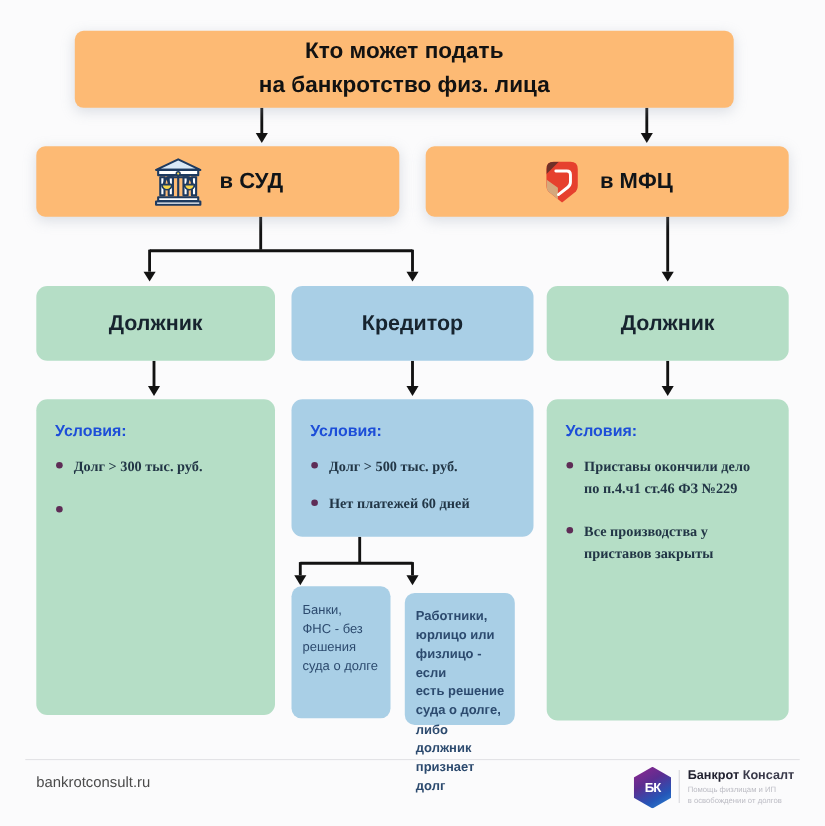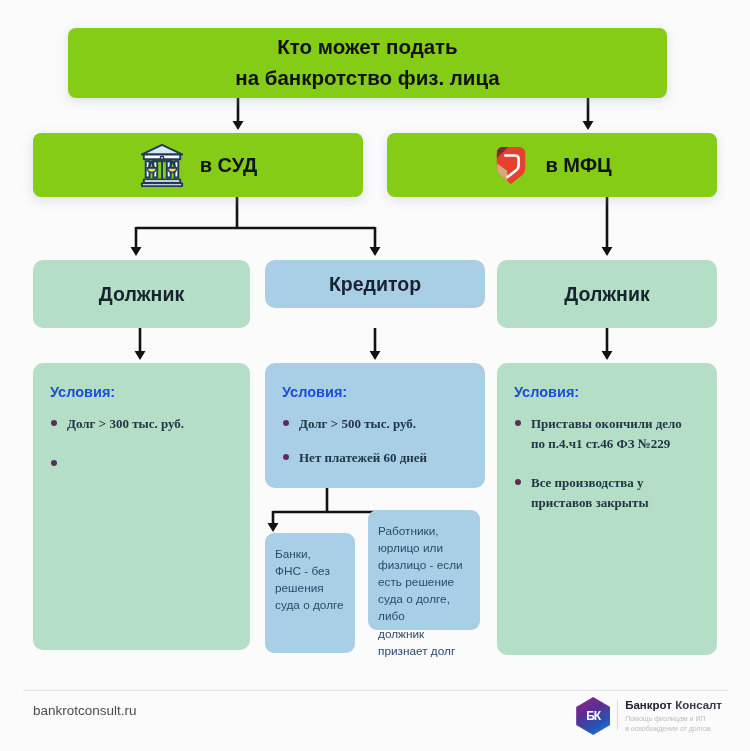--- a/index.html
+++ b/index.html
@@ -2,21 +2,21 @@
 <html><head>
 <meta charset="utf-8">
 <style>
   html,body{margin:0;padding:0;background:#f3f4f5;}
   .canvas{
     position:relative;width:750px;height:751px;margin:0 auto;
     background:#fbfbfc;overflow:hidden;
     font-family:"Liberation Sans","DejaVu Sans",sans-serif;
   }
   .card{
-    position:absolute;background:#84cc16;border-radius:8px;
+    position:absolute;background:#fdba74;border-radius:8px;
     box-shadow:0 3px 12px rgba(150,160,175,.30);
     display:flex;align-items:center;justify-content:center;
   }
   .title-card{left:68px;top:28px;width:599px;height:70px;text-align:center;}
   .title-card .t{font-size:20.5px;font-weight:800;color:#121212;line-height:1.5;}
   .branch-card{top:133px;width:330px;height:64px;}
   .branch-inner{display:flex;align-items:center;gap:15px;}
   .branch-label{font-size:20px;font-weight:800;color:#101418;}
   .box{position:absolute;border-radius:10px;}
   .green{background:#b5dec6;}
@@ -135,21 +135,21 @@
           <polygon points="2,1 19,1 2,18" fill="#6f3128"></polygon>
           <polygon points="2,18 2,31 16,43 16,28" fill="#d5a87c"></polygon>
         </g>
         <path d="M14 12 H24.5 Q28 12 28 15.5 V22.5 Q28 25.5 25.5 27.5 L16.5 34.5" stroke="#ffffff" stroke-width="2.8" fill="none" stroke-linecap="round"></path>
       </svg>
       <span class="branch-label">в МФЦ</span>
     </div>
   </div>
 
   <div class="box green hdr" style="left:33px;top:260px;width:217px;height:68px;">Должник</div>
-  <div class="box blue hdr" style="left:265px;top:260px;width:220px;height:48px;">Кредитор</div>
+  <div class="box blue hdr" style="left:265px;top:260px;width:220px;height:68px;">Кредитор</div>
   <div class="box green hdr" style="left:497px;top:260px;width:220px;height:68px;">Должник</div>
 
   <div class="box green cond" style="left:33px;top:363px;width:217px;height:287px;">
     <div class="cond-title">Условия:</div>
     <div class="item">
       <span class="dot"></span>
       <span class="itxt">Долг &gt; 300 тыс. руб.</span>
     </div>
     <div class="item">
       <span class="dot"></span>
@@ -179,21 +179,21 @@
       <span class="dot"></span>
       <span class="itxt">Все производства у
 приставов закрыты</span>
     </div>
   </div>
 
   <div class="subbox" style="left:265px;top:533px;width:90px;height:120px;">Банки,
 ФНС - без
 решения
 суда о долге</div>
-  <div class="subbox" style="left:368px;top:510px;width:112px;height:120px;">Работники,
+  <div class="subbox" style="left:368px;top:539px;width:100px;height:120px;font-weight:bold;">Работники,
 юрлицо или
 физлицо - если
 есть решение
 суда о долге, либо
 должник
 признает долг</div>
 
   <div class="divider"></div>
   <a class="site-url" href="#">bankrotconsult.ru</a>
 

